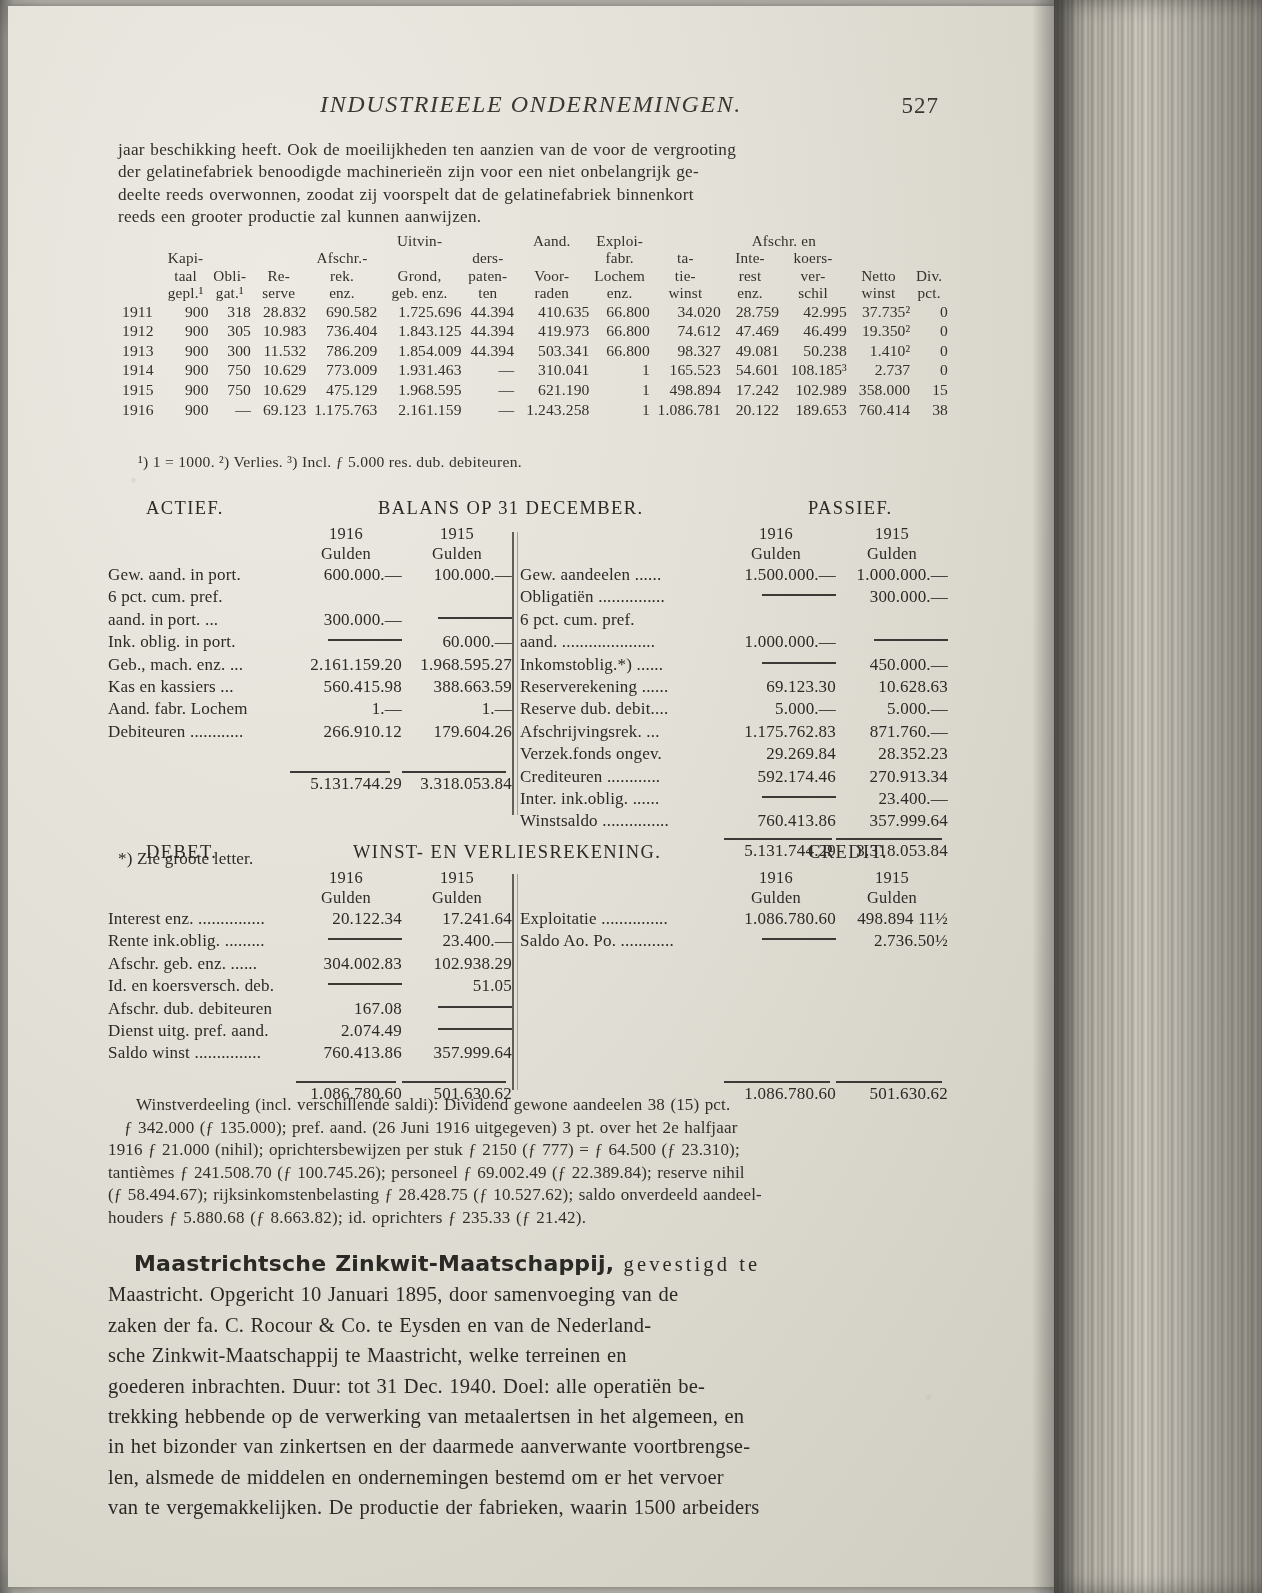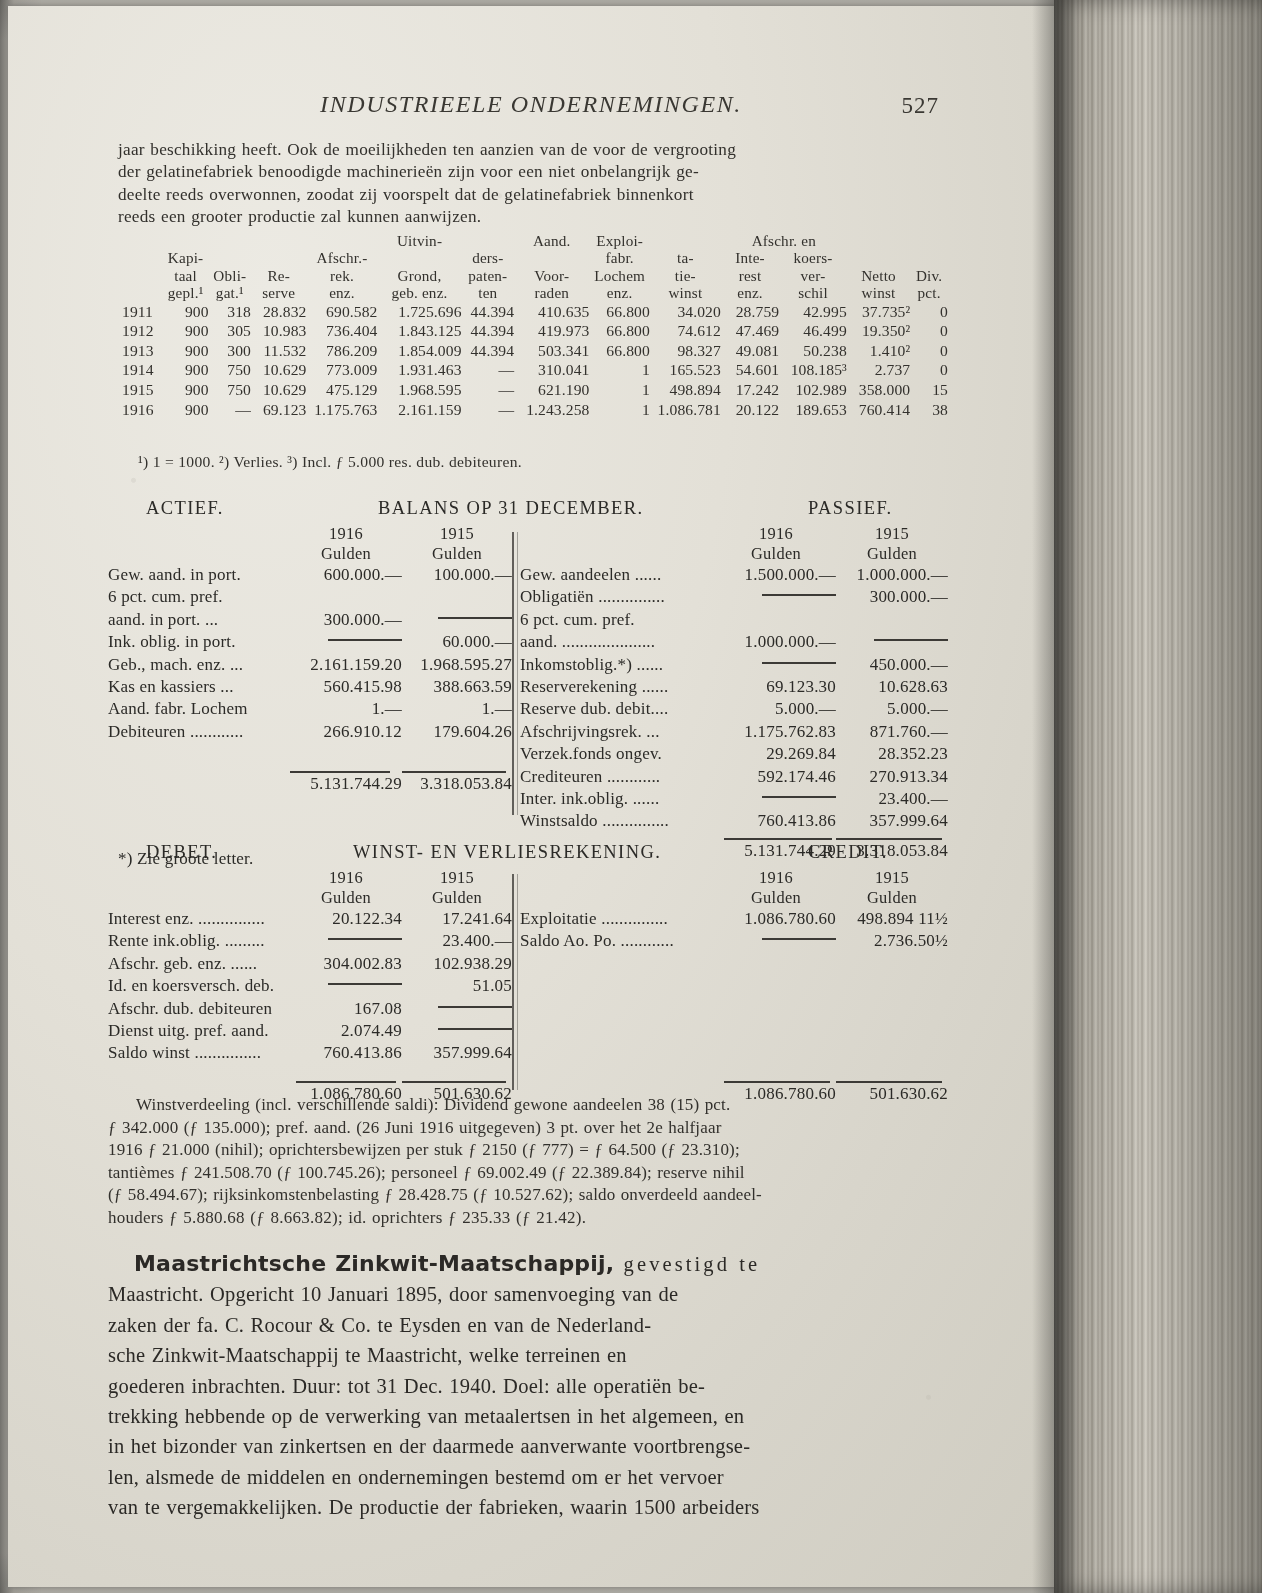--- a/index.html
+++ b/index.html
@@ -657,21 +657,21 @@
               <span class="lbl"></span>
               <span class="v v1">1.086.780.60</span>
               <span class="v v2">501.630.62</span>
             </div>
           </div>
         </div>
       </div>
 
       <div class="para" id="winstv">
           <div style="white-space: nowrap; text-indent: 28px; letter-spacing: 0.15px;">Winstverdeeling (incl. verschillende saldi): Dividend gewone aandeelen 38 (15) pct.</div>
-          <div style="white-space: nowrap; text-indent: 0px; letter-spacing: 0.15px;">ƒ 342.000 (ƒ 135.000); pref. aand. (26 Juni 1916 uitgegeven) 3 pt. over het 2e halfjaar</div>
+          <div style="white-space: nowrap; text-indent: 0px; letter-spacing: 0.15px; margin-left: 16px;">ƒ 342.000 (ƒ 135.000); pref. aand. (26 Juni 1916 uitgegeven) 3 pt. over het 2e halfjaar</div>
           <div style="white-space: nowrap; text-indent: 0px; letter-spacing: 0.15px;">1916 ƒ 21.000 (nihil); oprichtersbewijzen per stuk ƒ 2150 (ƒ 777) = ƒ 64.500 (ƒ 23.310);</div>
           <div style="white-space: nowrap; text-indent: 0px; letter-spacing: 0.15px;">tantièmes  ƒ 241.508.70  (ƒ 100.745.26);  personeel  ƒ 69.002.49  (ƒ 22.389.84);  reserve  nihil</div>
           <div style="white-space: nowrap; text-indent: 0px; letter-spacing: 0.15px;">(ƒ 58.494.67); rijksinkomstenbelasting ƒ 28.428.75 (ƒ 10.527.62); saldo onverdeeld aandeel-</div>
           <div style="white-space: nowrap; text-indent: 0px;">houders ƒ 5.880.68 (ƒ 8.663.82); id. oprichters ƒ 235.33 (ƒ 21.42).</div>
         </div>
 
       <div class="para" id="closing">
           <div style="white-space: nowrap; text-indent: 26px;"><span class="bigname">Maastrichtsche Zinkwit-Maatschappij,</span><span class="spaced">  gevestigd  te</span></div>
           <div style="white-space: nowrap;">Maastricht.  Opgericht  10 Januari 1895, door samenvoeging van de</div>
           <div style="white-space: nowrap;">zaken der fa. C. Rocour &amp; Co. te Eysden en van de  Nederland-</div>

